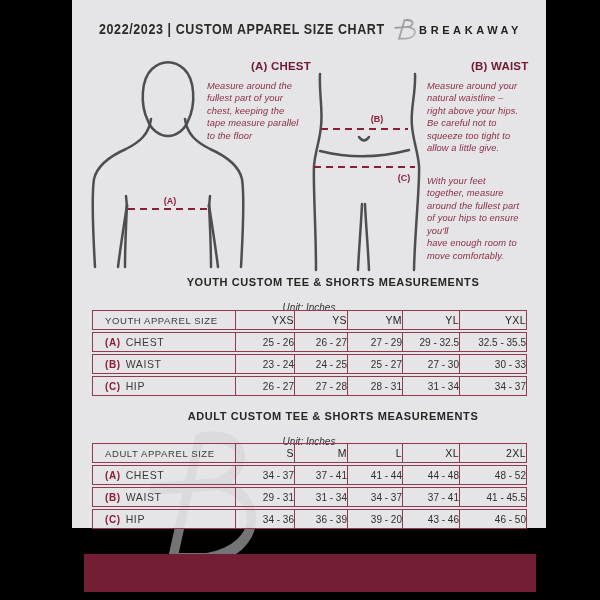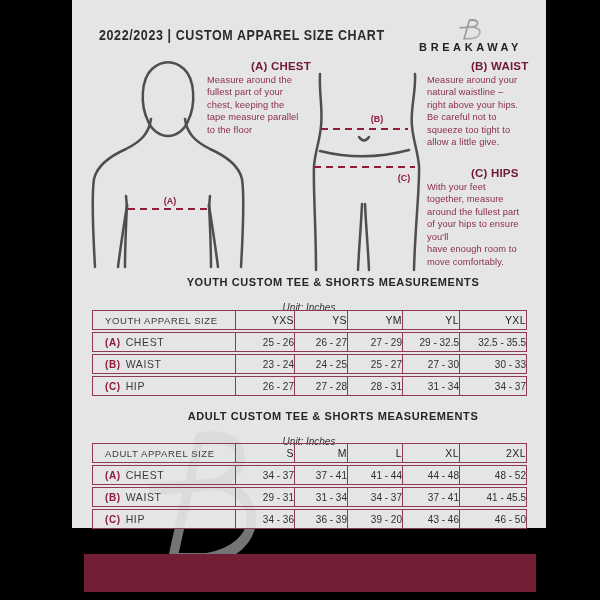--- a/index.html
+++ b/index.html
@@ -12,27 +12,27 @@
     --outline:#4e4e50;
     --page-bg:#e5e5e7;
   }
   *{margin:0;padding:0;box-sizing:border-box;}
   body{width:600px;height:600px;background:#000;font-family:"Liberation Sans",sans-serif;}
   .stage{position:relative;width:600px;height:600px;background:#000;overflow:hidden;}
   .page{position:absolute;left:72px;top:0;width:474px;height:528px;background:var(--page-bg);}
 
   .hdr{position:absolute;top:18px;left:27px;right:24px;display:flex;justify-content:space-between;align-items:center;}
   .hdr-title{font-size:12.5px;font-weight:bold;letter-spacing:0.6px;color:var(--ink);white-space:nowrap;transform:scaleY(1.12);transform-origin:left center;}
-  .brand{display:flex;align-items:center;flex-direction:column;}
+  .brand{display:flex;align-items:center;}
   .brand-name{font-size:11px;font-weight:bold;letter-spacing:3.6px;color:#1f1f1f;}
 
   .fig{position:absolute;}
   .m-block{position:absolute;}
   .m-head{font-size:11.5px;font-weight:bold;color:var(--maroon-dark);letter-spacing:0.2px;padding-left:44px;}
-  .m-desc{margin-top:2px;font-size:9.3px;color:var(--maroon-desc);line-height:1.34;white-space:pre-line;letter-spacing:0.1px;}
+  .m-desc{margin-top:8px;font-size:9.3px;font-style:italic;color:var(--maroon-desc);line-height:1.34;white-space:pre-line;letter-spacing:0.1px;}
 
   .sec-title{position:absolute;left:0;width:100%;text-align:center;}
   .sec-title .t1{font-size:11px;font-weight:bold;letter-spacing:0.6px;color:#262626;margin-left:48px;}
   .sec-title .t2{margin-top:14px;font-size:10px;font-style:italic;color:#333;}
 
   table.size{position:absolute;left:20px;width:435px;border-collapse:separate;border-spacing:0 2px;table-layout:fixed;}
   table.size td,table.size th{height:20px;border-top:1px solid var(--tbl);border-bottom:1px solid var(--tbl);border-left:1px solid var(--tbl);font-weight:normal;background:transparent;}
   table.size td:last-child,table.size th:last-child{border-right:1px solid var(--tbl);}
   .c-first{text-align:left;padding-left:12px;font-size:9.5px;letter-spacing:0.6px;color:#3a3a3a;}
   .c-size{text-align:right;font-size:10.5px;font-weight:bold;color:#232323;letter-spacing:0.4px;}
@@ -113,21 +113,20 @@
     <div class="m-block" style="left:355px;top:60px;width:120px;">
       <div class="m-head">(B) WAIST</div>
       <div class="m-desc">Measure around your
 natural waistline –
 right above your hips.
 Be careful not to
 squeeze too tight to
 allow a little give.</div>
     </div>
     <div class="m-block" style="left:355px;top:167px;width:124px;">
-      <div class="m-head">(C) HIPS</div>
       <div class="m-desc">With your feet
 together, measure
 around the fullest part
 of your hips to ensure
 you'll
 have enough room to
 move comfortably.</div>
     </div>
 
     <svg class="watermark" width="130" height="150" viewBox="0 0 34 30" preserveAspectRatio="none">

